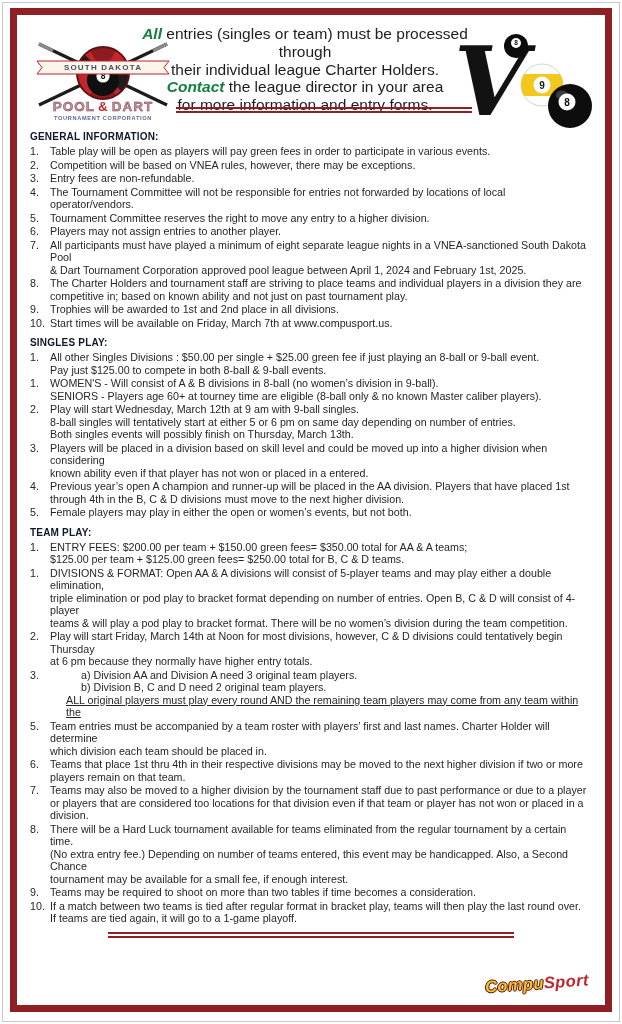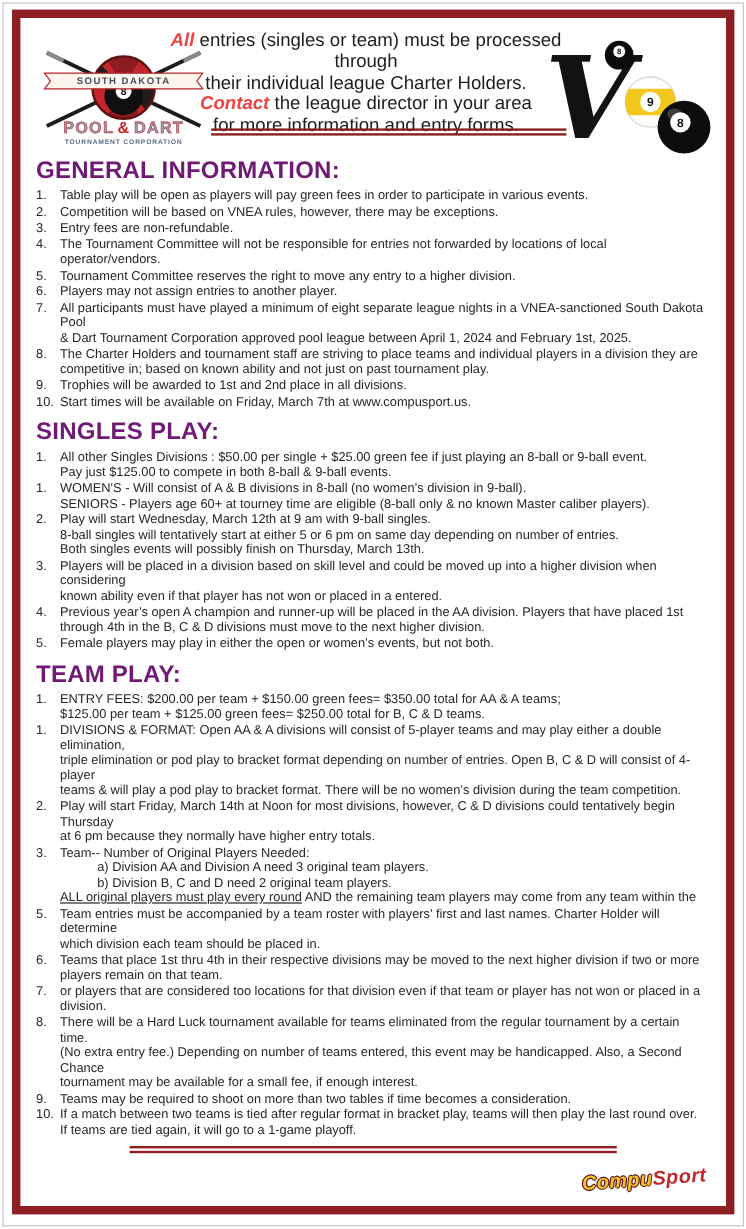--- a/index.html
+++ b/index.html
@@ -6,29 +6,29 @@
   .page{position:relative;width:622px;height:1024px;background:#fff;
         font-family:"Liberation Sans",sans-serif;color:#262626;overflow:hidden;}
   .hairline{position:absolute;left:2px;top:2px;right:2px;bottom:2px;border:1px solid #c6c6c6;}
   .frame{position:absolute;left:10px;top:8px;right:10px;bottom:12px;border:7px solid #8e2023;
          background:#fff;box-sizing:border-box;padding:0 13px;overflow:hidden;}
   header{position:relative;height:100px;margin-top:8px;}
   .sd-logo{position:absolute;left:3px;top:16px;width:140px;height:92px;}
   .vnea-logo{position:absolute;right:-4px;top:6px;width:142px;height:102px;}
   .header-text{position:absolute;left:86px;right:98px;top:2px;text-align:center;
                font-size:15.5px;line-height:17.8px;color:#1d1d1d;}
-  .accent{color:#ef4444;font-weight:bold;font-style:italic;}
+  .accent{color:#15803d;font-weight:bold;font-style:italic;}
   .dbl-rule{border-top:2px solid #8e2023;border-bottom:2px solid #8e2023;height:2px;}
   .hdr-rule{position:absolute;left:146px;width:296px;top:84px;}
-  h2{color:#701a75;font-size:20px;margin:8px 0 3px;letter-spacing:.2px;font-weight:bold;}
+  h2{color:#0f172a;font-size:10px;margin:8px 0 3px;letter-spacing:.2px;font-weight:bold;}
   .list{font-size:10.7px;line-height:12.5px;}
   .item{display:flex;margin-bottom:1px;}
   .num{flex:0 0 20px;}
   .itext{flex:1;}
-  .ind1{}
+  .ind1{margin-left:16px;text-decoration:underline;}
   .ind2{margin-left:31px;}
   .footer-rule{width:406px;margin:7px auto 7px;}
   .compusport{position:absolute;right:16px;bottom:12px;transform:rotate(-4deg);
               font-size:16.5px;font-weight:bold;font-style:italic;letter-spacing:.4px;white-space:nowrap;}
   .cs1{color:#f2c12e;text-shadow:-1px 0 #5b1113,1px 0 #5b1113,0 -1px #5b1113,0 1px #5b1113;}
   .cs2{color:#c1272d;}
   u{text-underline-offset:1px;}
 </style>
 </head>
 <body>
@@ -232,21 +232,20 @@
           <div class="item">
             <span class="num">2.</span>
             <div class="itext">
               <div class="ln ind0">Play will start Friday, March 14th at Noon for most divisions, however, C &amp; D divisions could tentatively begin Thursday</div>
               <div class="ln ind0">at 6 pm because they normally have higher entry totals.</div>
             </div>
           </div>
           <div class="item">
             <span class="num">3.</span>
             <div class="itext">
-              <div class="ln ind0">Team-- Number of Original Players Needed:</div>
               <div class="ln ind2">a)  Division AA and Division A need 3 original team players.</div>
               <div class="ln ind2">b)  Division B, C and D need 2 original team players.</div>
               <div class="ln ind1"><u>ALL original players must play every round</u> AND the remaining team players may come from any team within the</div>
             </div>
           </div>
           <div class="item">
             <span class="num">5.</span>
             <div class="itext">
               <div class="ln ind0">Team entries must be accompanied by a team roster with players’ first and last names. Charter Holder will determine</div>
               <div class="ln ind0">which division each team should be placed in.</div>
@@ -255,20 +254,21 @@
           <div class="item">
             <span class="num">6.</span>
             <div class="itext">
               <div class="ln ind0">Teams that place 1st thru 4th in their respective divisions may be moved to the next higher division if two or more</div>
               <div class="ln ind0">players remain on that team.</div>
             </div>
           </div>
           <div class="item">
             <span class="num">7.</span>
             <div class="itext">
+              <div class="ln ind0">Teams may also be moved to a higher division by the tournament staff due to past performance or due to a player</div>
               <div class="ln ind0">or players that are considered too locations for that division even if that team or player has not won or placed in a</div>
               <div class="ln ind0">division.</div>
             </div>
           </div>
           <div class="item">
             <span class="num">8.</span>
             <div class="itext">
               <div class="ln ind0">There will be a Hard Luck tournament available for teams eliminated from the regular tournament by a certain time.</div>
               <div class="ln ind0">(No extra entry fee.) Depending on number of teams entered, this event may be handicapped.  Also, a Second Chance</div>
               <div class="ln ind0">tournament may be available for a small fee, if enough interest.</div>

